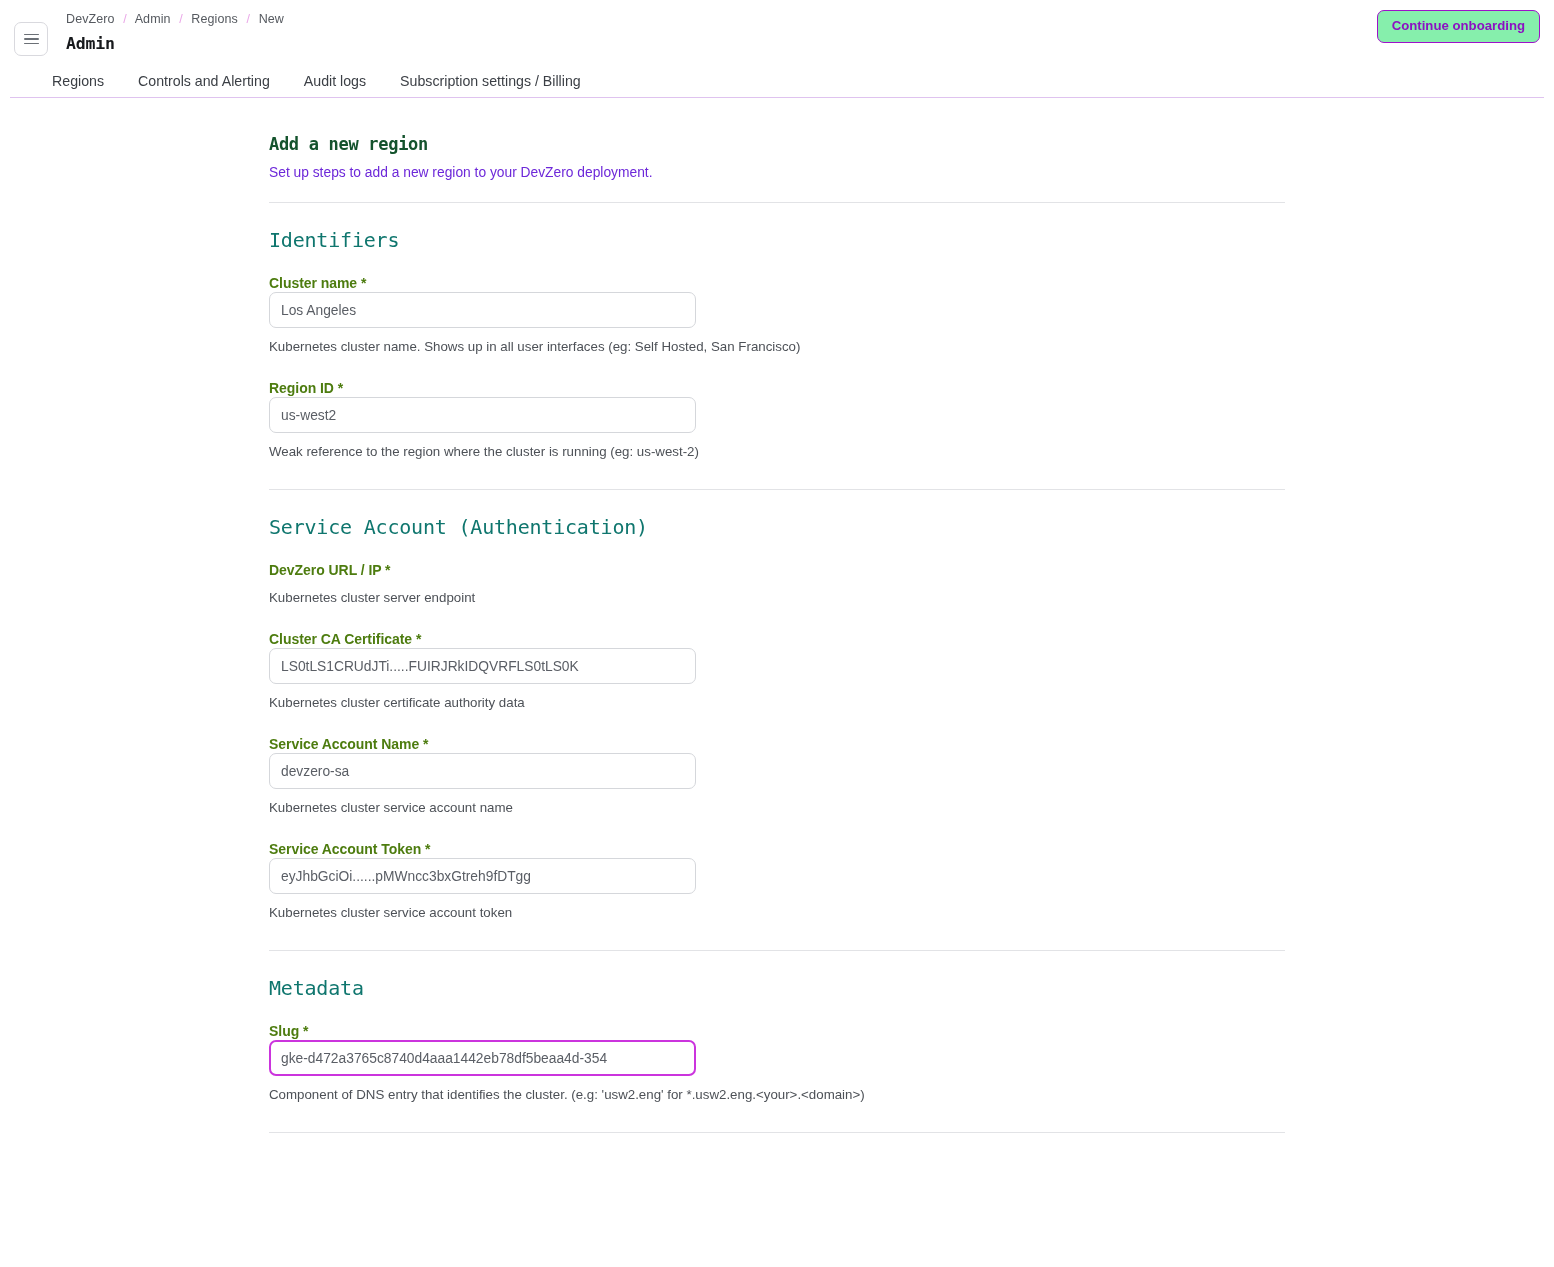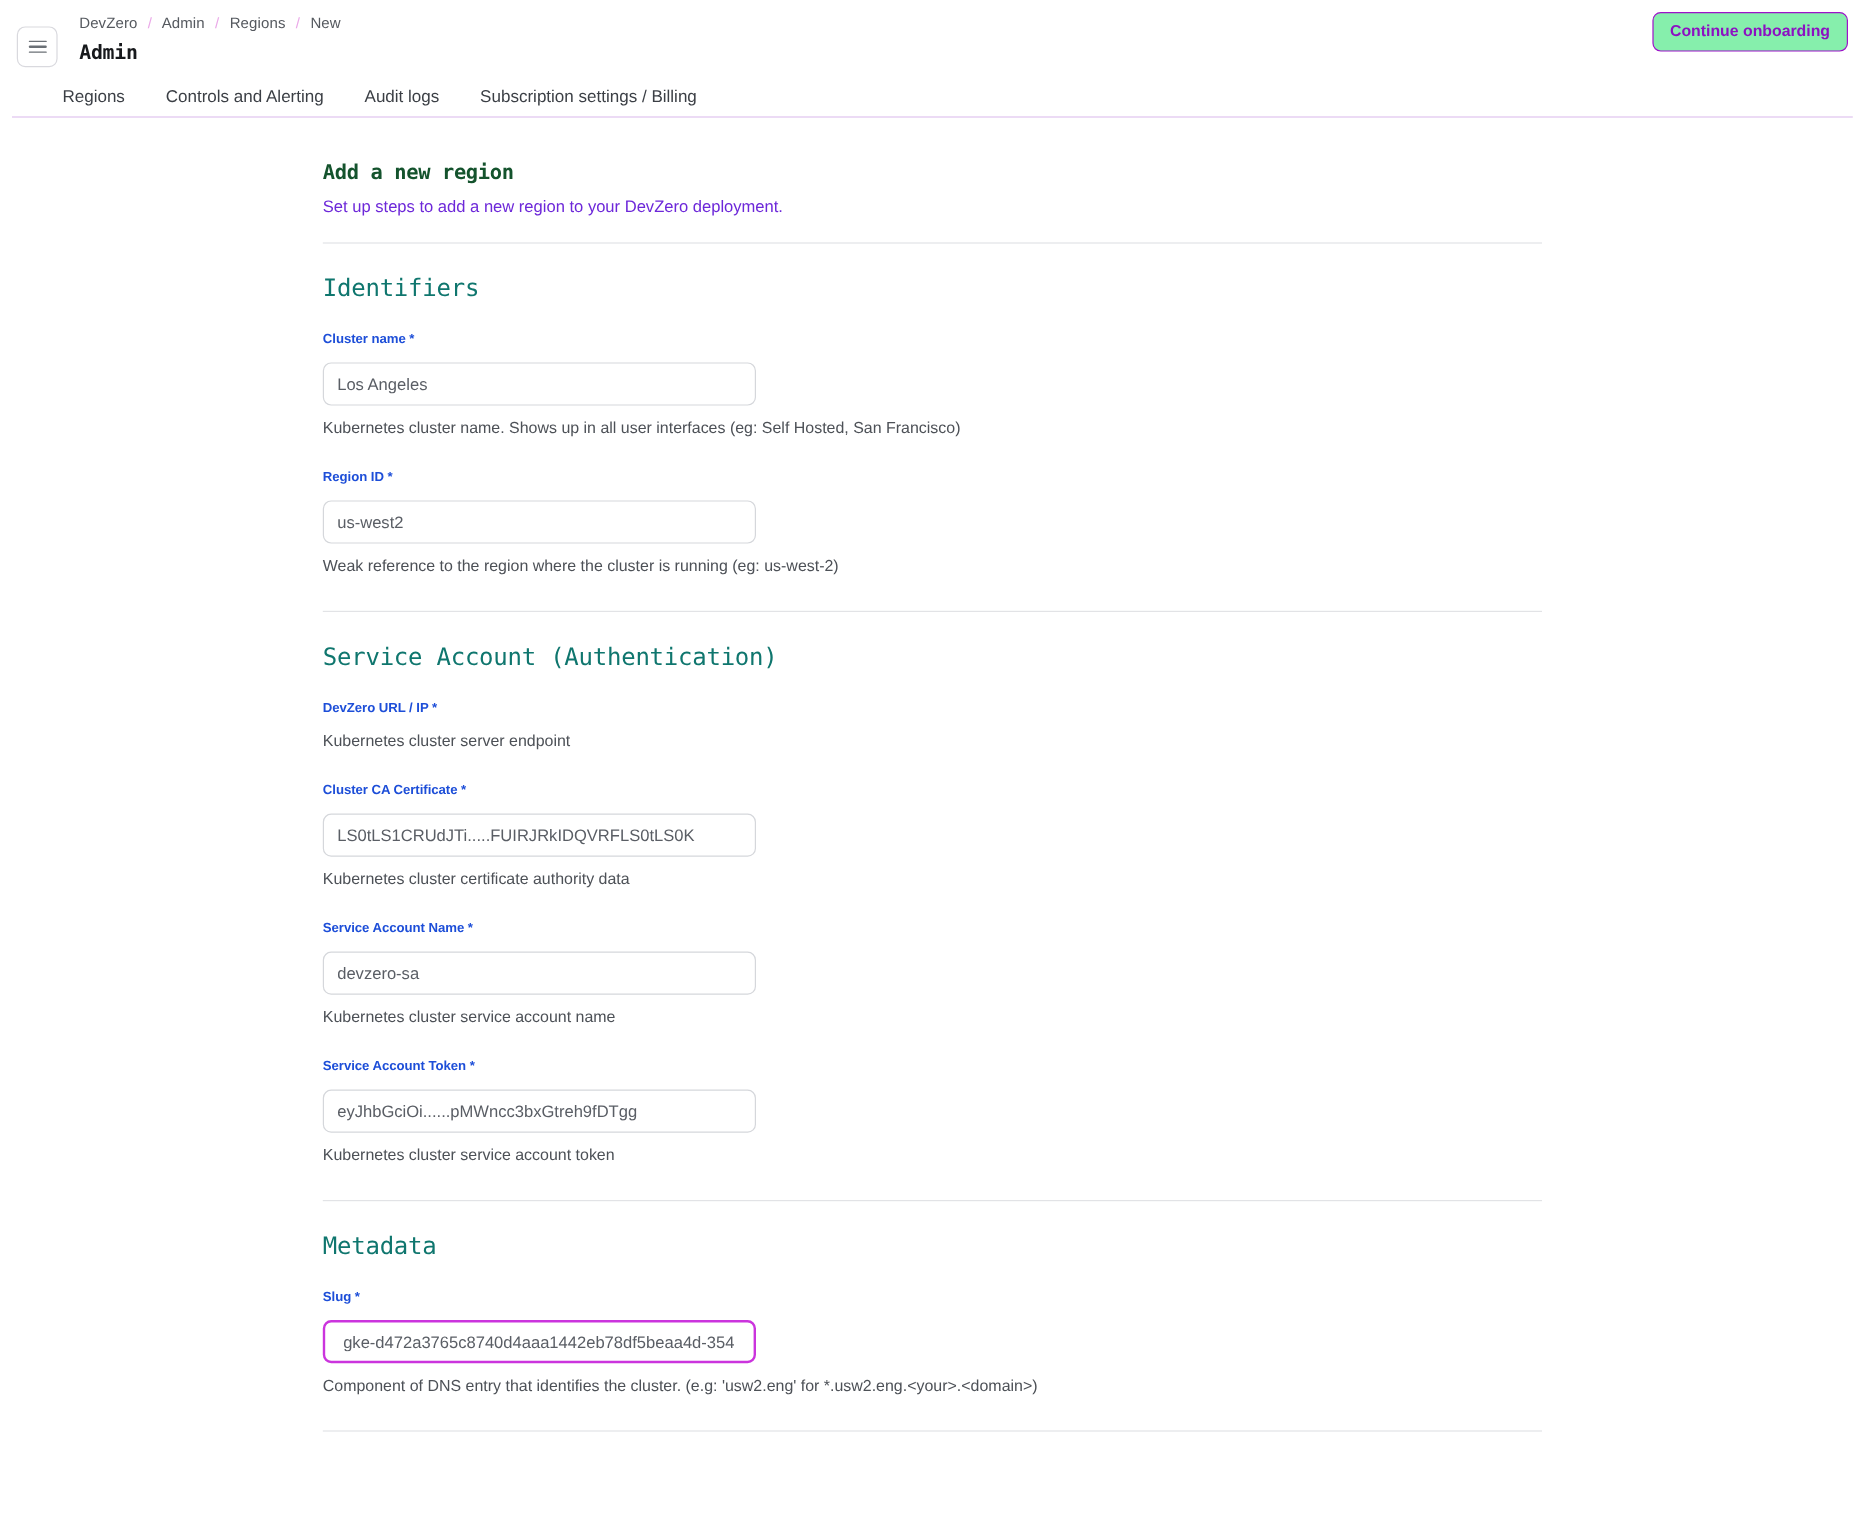--- a/index.html
+++ b/index.html
@@ -139,45 +139,43 @@
     font-size: 20px;
     color: #0f766e;
     margin-top: 26px;
     letter-spacing: -0.2px;
     line-height: 22px;
   }
   .field {
     margin-top: 23px;
   }
   .field-label {
-    font-size: 11px;
-    font-weight: bold;
-    color: #1d4ed8;
+    font-size: 14px;
+    font-weight: bold;
+    color: #4d7c0f;
     line-height: 18px;
     letter-spacing: -0.05px;
   }
   .input {
     display: block;
-    margin-top: 10px;
-    width: 361px;
+    width: 427px;
     height: 36px;
     border: 1px solid #d5d7db;
     border-radius: 7px;
     background: #ffffff;
     color: #5a5e65;
     font-size: 13.8px;
     font-family: "Liberation Sans", sans-serif;
     padding: 12px 11px;
     outline: none;
   }
   .input::placeholder { color: #6a6e75; }
   .input.focused {
     border: 2px solid #cb34dd;
     padding-left: 10px;
-    text-align: center;
   }
   .field-help {
     font-size: 13.3px;
     color: #4d5157;
     margin-top: 9px;
     line-height: 19px;
   }
   .section-gap { margin-top: 28px; }
 </style>
 </head>

